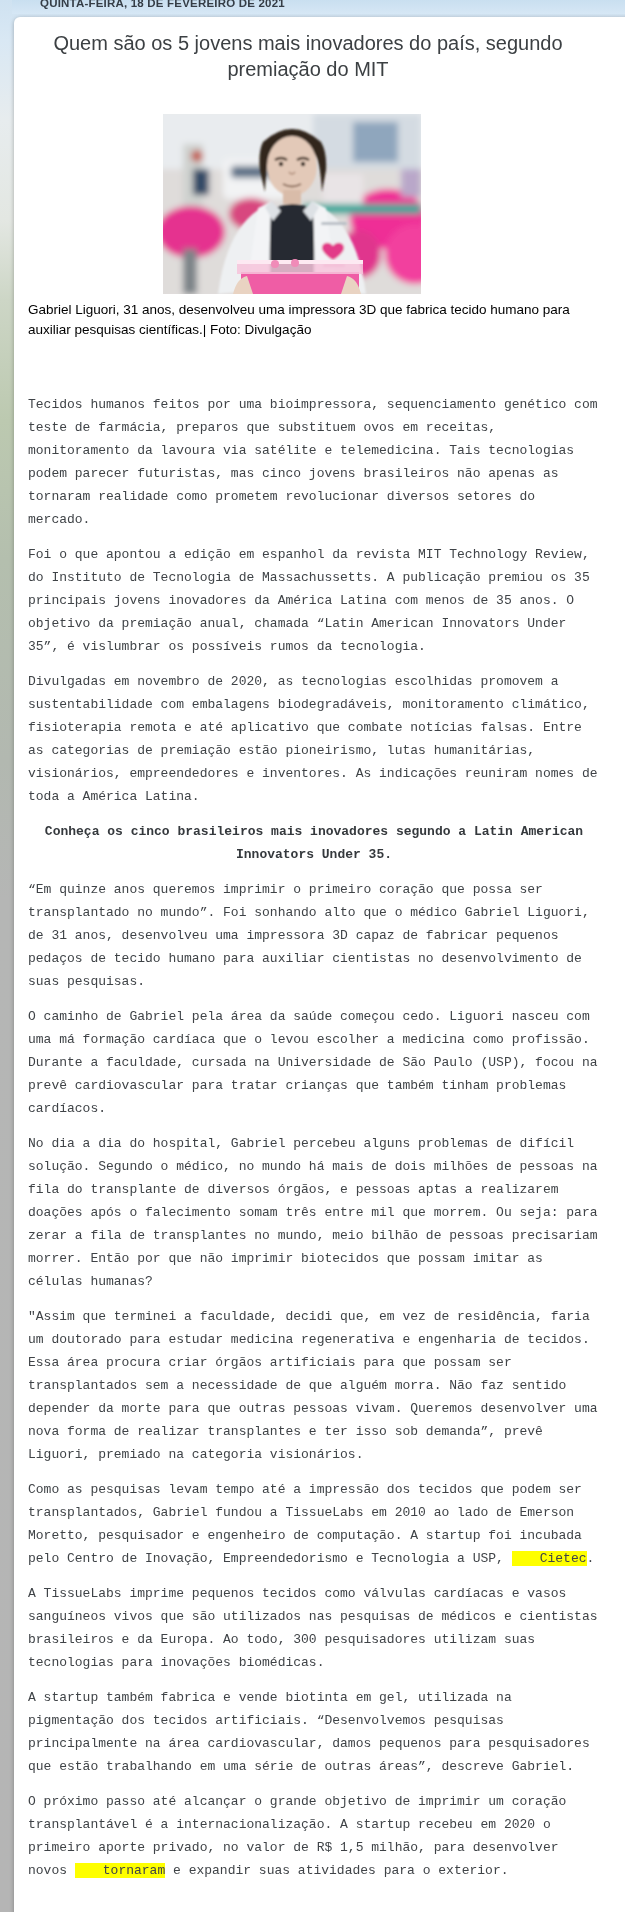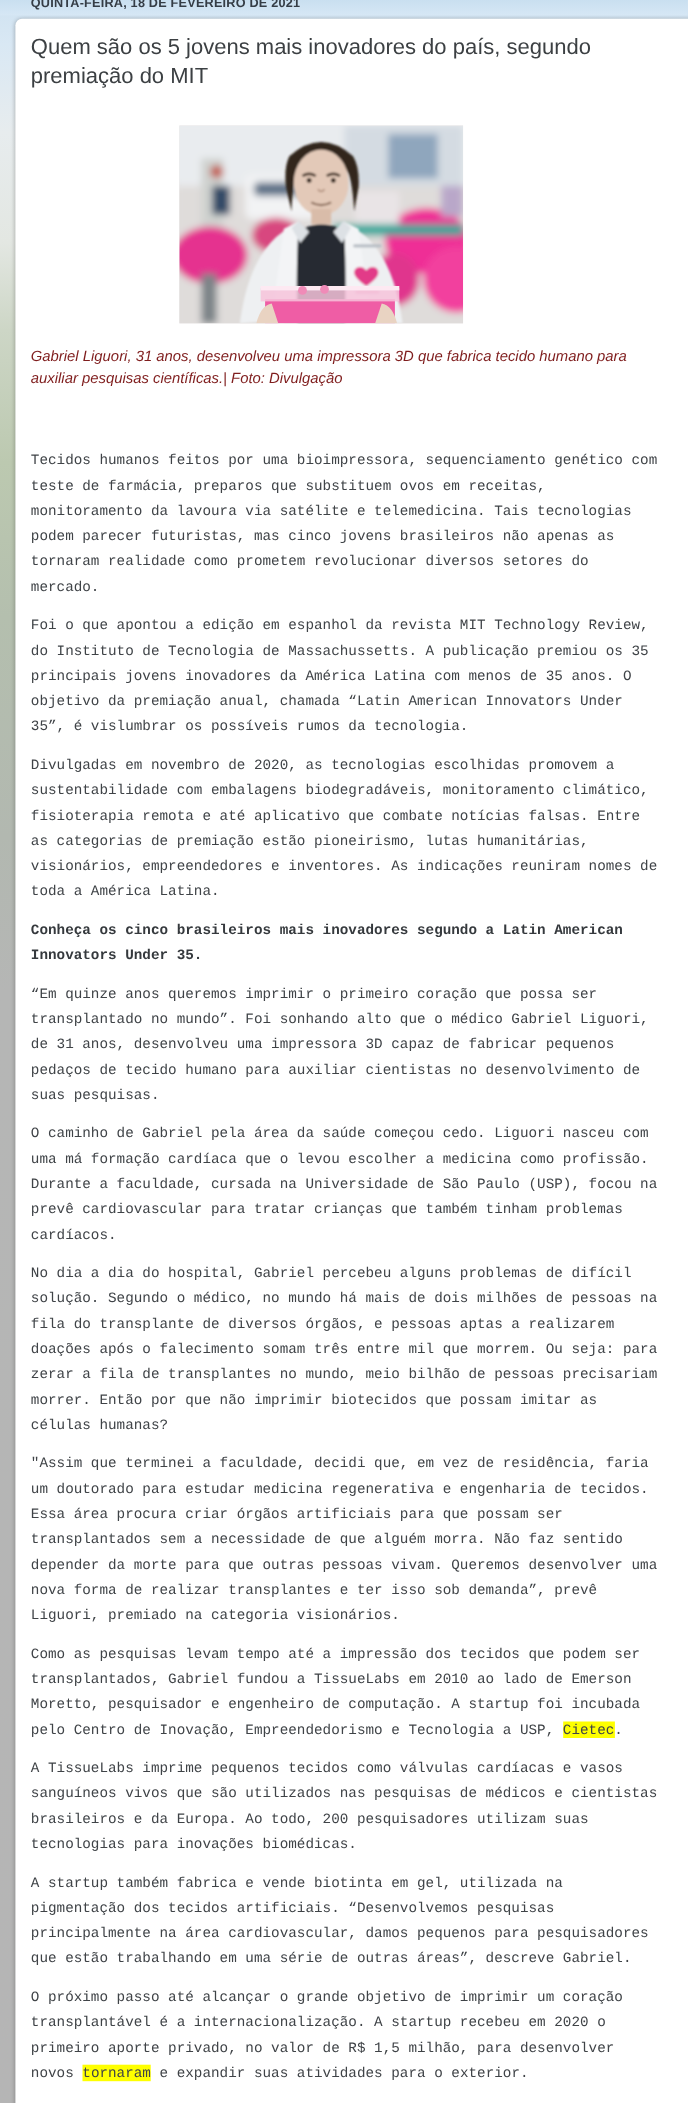--- a/index.html
+++ b/index.html
@@ -9,21 +9,21 @@
     font-family: "Liberation Sans", sans-serif;
   }
   body {
     
     background: linear-gradient(180deg,
       #cfe2f1 0px, #d9e8f4 40px, #e7ecee 120px, #e3e7e2 220px,
       #cdd6c6 300px, #bcc9b0 420px, #b4bfae 560px, #b2b8b0 760px,
       #b5b6b5 900px, #b5b5b5 1912px);
   }
   .date-bar {
-    position: absolute; top: 0; left: 0; right: 0; height: 14px;
+    position: absolute; top: 0; left: 12px; right: 0; height: 14px;
     background: linear-gradient(180deg, #c9dff0, #d6e7f5);
     z-index: 2;
   }
   .date-bar .date-text {
     position: absolute; left: 28px; top: -3px;
     font-size: 11.5px; font-weight: bold; letter-spacing: .2px;
     color: #353d46;
     white-space: nowrap;
   }
   .card {
@@ -35,47 +35,47 @@
     box-shadow: 0 1px 4px rgba(0,0,0,.28);
     z-index: 1;
     box-sizing: border-box;
     padding: 13px 14px 40px 14px;
   }
   .headline {
     margin: 0; padding: 0;
     font-size: 20px; font-weight: 400; line-height: 26px;
     color: #3c4043;
     max-width: 560px;
+    text-align: center;
   }
   .figure { margin: 0; padding: 0; }
   .photo-frame {
     margin-top: 32px;
     margin-left: 135px;
     width: 258px; height: 180px;
     overflow: hidden;
     background: #e9e6e6;
   }
   .photo-frame svg { display: block; }
   .caption {
-    margin-top: 20px;
+    margin-top: 6px;
     font-size: 13.5px; line-height: 20px;
-    color: #7f1d1d;
+    color: #000000;
     max-width: 580px;
-    font-style: italic;
   }
   .article-body { margin-top: 53px; }
   .para {
     margin: 0 0 12px 0;
     font-size: 13px; line-height: 23px;
     color: #3f4347;
     max-width: 572px;
     font-family: Liberation Mono, monospace;
   }
-  .para.bold { font-weight: bold; color: #35393d; }
-  .hl { background: #feff00; }
+  .para.bold { font-weight: bold; color: #35393d; text-align: center; }
+  .hl { background: #feff00; padding-left: 28px; }
 </style>
 </head>
 <body>
 
 <div class="date-bar">
   <span class="date-text">QUINTA-FEIRA, 18 DE FEVEREIRO DE 2021</span>
 </div>
 
 <div class="card">
   <h1 class="headline">Quem são os 5 jovens mais inovadores do país, segundo premiação do MIT</h1>
@@ -161,17 +161,17 @@
   <div class="article-body">
       <p class="para"><span>Tecidos humanos feitos por uma bioimpressora, sequenciamento genético com teste de farmácia, preparos que substituem ovos em receitas, monitoramento da lavoura via satélite e telemedicina. Tais tecnologias podem parecer futuristas, mas cinco jovens brasileiros não apenas as tornaram realidade como prometem revolucionar diversos setores do mercado.</span></p>
       <p class="para"><span>Foi o que apontou a edição em espanhol da revista MIT Technology Review, do Instituto de Tecnologia de Massachussetts. A publicação premiou os 35 principais jovens inovadores da América Latina com menos de 35 anos. O objetivo da premiação anual, chamada “Latin American Innovators Under 35”, é vislumbrar os possíveis rumos da tecnologia.</span></p>
       <p class="para"><span>Divulgadas em novembro de 2020, as tecnologias escolhidas promovem a sustentabilidade com embalagens biodegradáveis, monitoramento climático, fisioterapia remota e até aplicativo que combate notícias falsas. Entre as categorias de premiação estão pioneirismo, lutas humanitárias, visionários, empreendedores e inventores. As indicações reuniram nomes de toda a América Latina.</span></p>
       <p class="para bold"><span>Conheça os cinco brasileiros mais inovadores segundo a Latin American Innovators Under 35.</span></p>
       <p class="para"><span>“Em quinze anos queremos imprimir o primeiro coração que possa ser transplantado no mundo”. Foi sonhando alto que o médico Gabriel Liguori, de 31 anos, desenvolveu uma impressora 3D capaz de fabricar pequenos pedaços de tecido humano para auxiliar cientistas no desenvolvimento de suas pesquisas.</span></p>
       <p class="para"><span>O caminho de Gabriel pela área da saúde começou cedo. Liguori nasceu com uma má formação cardíaca que o levou escolher a medicina como profissão. Durante a faculdade, cursada na Universidade de São Paulo (USP), focou na prevê cardiovascular para tratar crianças que também tinham problemas cardíacos.</span></p>
       <p class="para"><span>No dia a dia do hospital, Gabriel percebeu alguns problemas de difícil solução. Segundo o médico, no mundo há mais de dois milhões de pessoas na fila do transplante de diversos órgãos, e pessoas aptas a realizarem doações após o falecimento somam três entre mil que morrem. Ou seja: para zerar a fila de transplantes no mundo, meio bilhão de pessoas precisariam morrer. Então por que não imprimir biotecidos que possam imitar as células humanas?</span></p>
       <p class="para"><span>"Assim que terminei a faculdade, decidi que, em vez de residência, faria um doutorado para estudar medicina regenerativa e engenharia de tecidos. Essa área procura criar órgãos artificiais para que possam ser transplantados sem a necessidade de que alguém morra. Não faz sentido depender da morte para que outras pessoas vivam. Queremos desenvolver uma nova forma de realizar transplantes e ter isso sob demanda”, prevê Liguori, premiado na categoria visionários.</span></p>
       <p class="para"><span>Como as pesquisas levam tempo até a impressão dos tecidos que podem ser transplantados, Gabriel fundou a TissueLabs em 2010 ao lado de Emerson Moretto, pesquisador e engenheiro de computação. A startup foi incubada pelo Centro de Inovação, Empreendedorismo e Tecnologia a USP, </span><span class="hl">Cietec</span><span>.</span></p>
-      <p class="para"><span>A TissueLabs imprime pequenos tecidos como válvulas cardíacas e vasos sanguíneos vivos que são utilizados nas pesquisas de médicos e cientistas brasileiros e da Europa. Ao todo, 200 pesquisadores utilizam suas tecnologias para inovações biomédicas.</span></p>
+      <p class="para"><span>A TissueLabs imprime pequenos tecidos como válvulas cardíacas e vasos sanguíneos vivos que são utilizados nas pesquisas de médicos e cientistas brasileiros e da Europa. Ao todo, 300 pesquisadores utilizam suas tecnologias para inovações biomédicas.</span></p>
       <p class="para"><span>A startup também fabrica e vende biotinta em gel, utilizada na pigmentação dos tecidos artificiais. “Desenvolvemos pesquisas principalmente na área cardiovascular, damos pequenos para pesquisadores que estão trabalhando em uma série de outras áreas”, descreve Gabriel.</span></p>
       <p class="para"><span>O próximo passo até alcançar o grande objetivo de imprimir um coração transplantável é a internacionalização. A startup recebeu em 2020 o primeiro aporte privado, no valor de R$ 1,5 milhão, para desenvolver novos </span><span class="hl">tornaram</span><span> e expandir suas atividades para o exterior.</span></p>
     </div>
 </div>
 
 </body></html>

